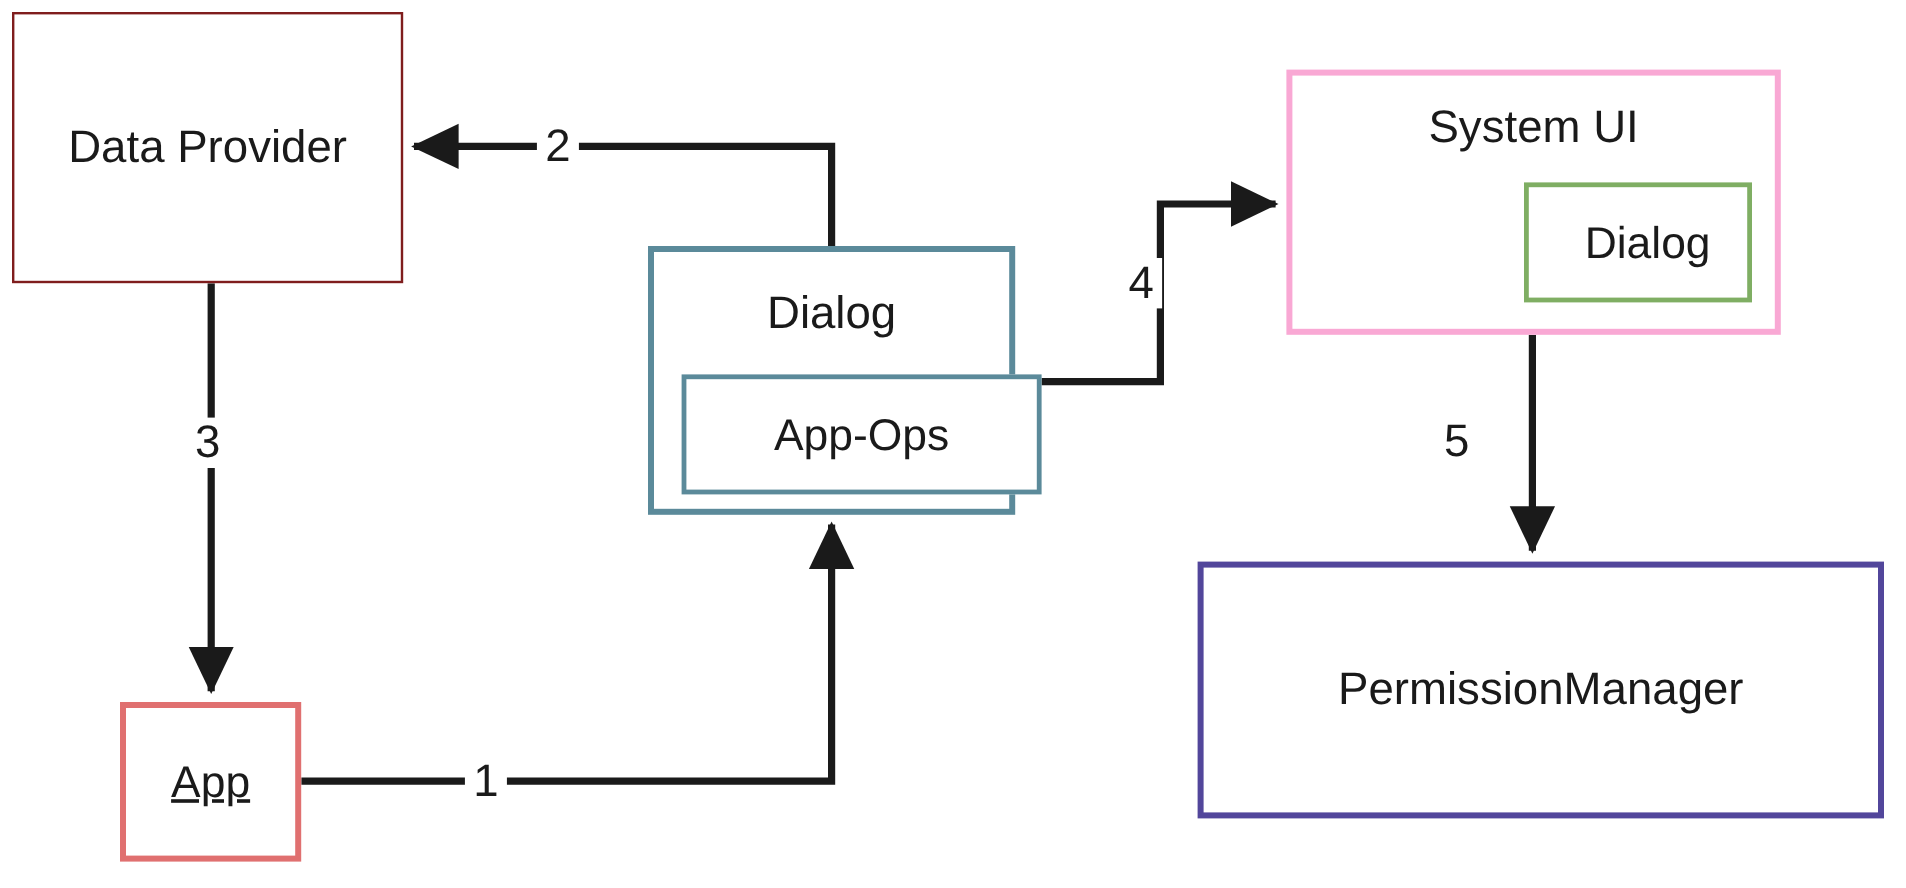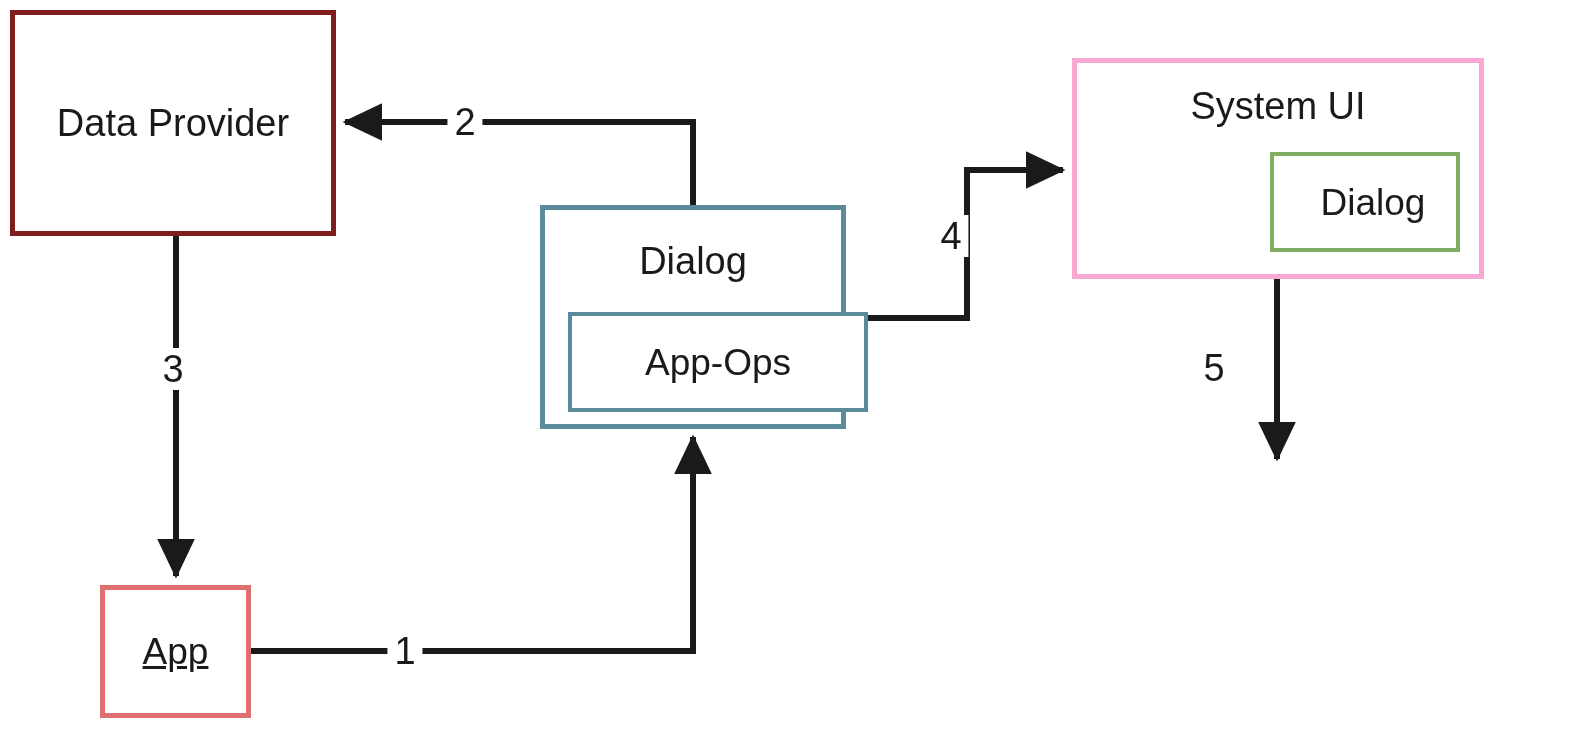--- a/index.html
+++ b/index.html
@@ -31,21 +31,21 @@
     font-size: 38px;
     line-height: 1;
     white-space: nowrap;
   }
   
   #node-data-provider {
     left: 10px;
     top: 10px;
     width: 326px;
     height: 226px;
-    border: 5px solid #7f1d1d;
+    border: 2px solid #7f1d1d;
     align-items: center;
   }
   
   #node-app {
     left: 100px;
     top: 585px;
     width: 151px;
     height: 133px;
     border: 5px solid #e07070;
     align-items: center;
@@ -176,14 +176,17 @@
   </div>
 
   <div class="node" id="node-system-ui">
     <span class="node-label">System UI</span>
   </div>
 
   <div class="node" id="node-dialog">
     <span class="node-label">Dialog</span>
   </div>
 
+  <div class="node" id="node-permission-manager">
+    <span class="node-label">PermissionManager</span>
+  </div>
 
 </div>
 
 </body></html>

